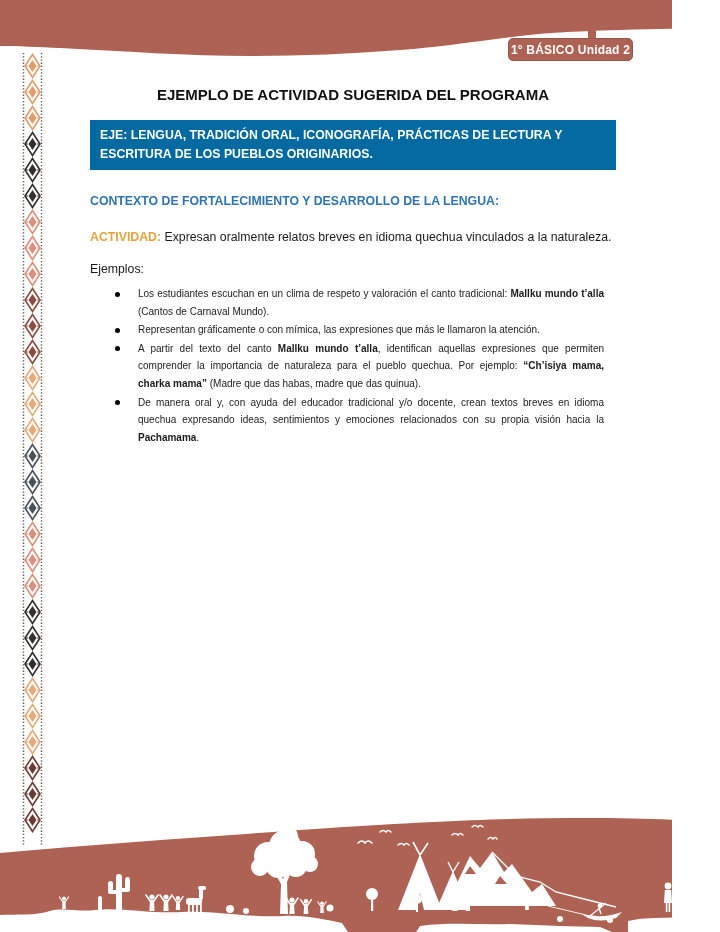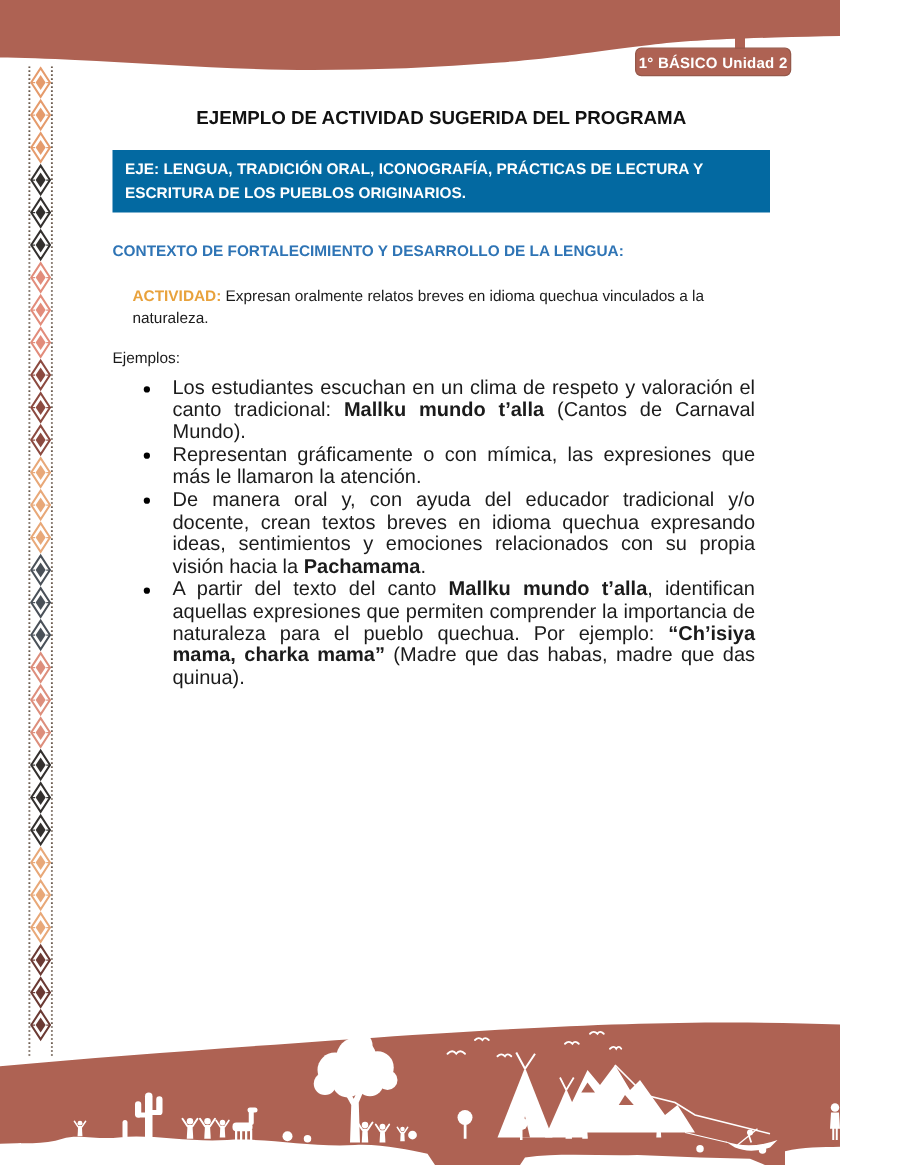--- a/index.html
+++ b/index.html
@@ -21,27 +21,27 @@
   .strip-right{left:672px;top:32px;height:786px;}
 
   .content{position:absolute;left:90px;top:86px;width:526px;color:#1b1b1b;}
   .page-title{margin:0;font-size:15px;font-weight:bold;text-align:center;color:#111;}
   .eje-banner{
     margin-top:17px;background:#0369a1;color:#fff;
     font-weight:bold;font-size:12.3px;line-height:19px;
     padding:6px 10px;box-sizing:border-box;
   }
   .contexto{margin:23px 0 16px 0;color:#2E74B5;font-size:12.3px;font-weight:bold;line-height:17px;}
-  .actividad{margin:19px 0 0 16px;font-size:12.3px;line-height:17px;}
+  .actividad{margin:19px 0 0 0;font-size:12.3px;line-height:17px;}
   .act-label{color:#E8A23C;font-weight:bold;}
   .ejemplos{margin:15px 0 0 0;font-size:12.3px;line-height:17px;}
   ul.examples{list-style:none;margin:7px 0 0 0;padding:0;}
   ul.examples li{
     position:relative;padding-left:48px;text-align:justify;
-    font-size:16px;line-height:17.6px;margin:0 12px 1px 0;
+    font-size:10px;line-height:17.6px;margin:0 12px 1px 0;
   }
   ul.examples li::before{
     content:"";position:absolute;left:25px;top:6.5px;
     width:5px;height:5px;border-radius:50%;background:#000;
   }
   ul.examples b{font-weight:bold;}
 
   .footer-illustration{position:absolute;left:0;bottom:0;display:block;}
 </style>
 </head>
@@ -312,22 +312,22 @@
 
     <h2 class="contexto">CONTEXTO DE FORTALECIMIENTO Y DESARROLLO DE LA LENGUA:</h2>
 
     <p class="actividad"><span class="act-label">ACTIVIDAD:</span> <span>Expresan oralmente relatos breves en idioma quechua vinculados a la naturaleza.</span></p>
 
     <p class="ejemplos">Ejemplos:</p>
 
     <ul class="examples">
         <li><span>Los estudiantes escuchan en un clima de respeto y valoración el canto tradicional: </span><b>Mallku mundo t’alla</b><span> (Cantos de Carnaval Mundo).</span></li>
         <li><span>Representan gráficamente o con mímica, las expresiones que más le llamaron la atención.</span></li>
+        <li><span>A partir del texto del canto </span><b>Mallku mundo t’alla</b><span>, identifican aquellas expresiones que permiten comprender la importancia de naturaleza para el pueblo quechua. Por ejemplo: </span><b>“Ch’isiya mama, charka mama”</b><span> (Madre que das habas, madre que das quinua).</span></li>
         <li><span>De manera oral y, con ayuda del educador tradicional y/o docente, crean textos breves en idioma quechua expresando ideas, sentimientos y emociones relacionados con su propia visión hacia la </span><b>Pachamama</b><span>.</span></li>
-        <li><span>A partir del texto del canto </span><b>Mallku mundo t’alla</b><span>, identifican aquellas expresiones que permiten comprender la importancia de naturaleza para el pueblo quechua. Por ejemplo: </span><b>“Ch’isiya mama, charka mama”</b><span> (Madre que das habas, madre que das quinua).</span></li>
       </ul>
   </main>
 
   <svg class="footer-illustration" width="720" height="118" viewBox="0 0 720 118">
 
     <path fill="#AE6253" d="M0,39 C110,29 230,21 330,14 C440,7 510,4 585,4 C640,4 685,6 720,8 L720,118 L0,118 Z"></path>
 
     <defs>
 
       <g id="p">

